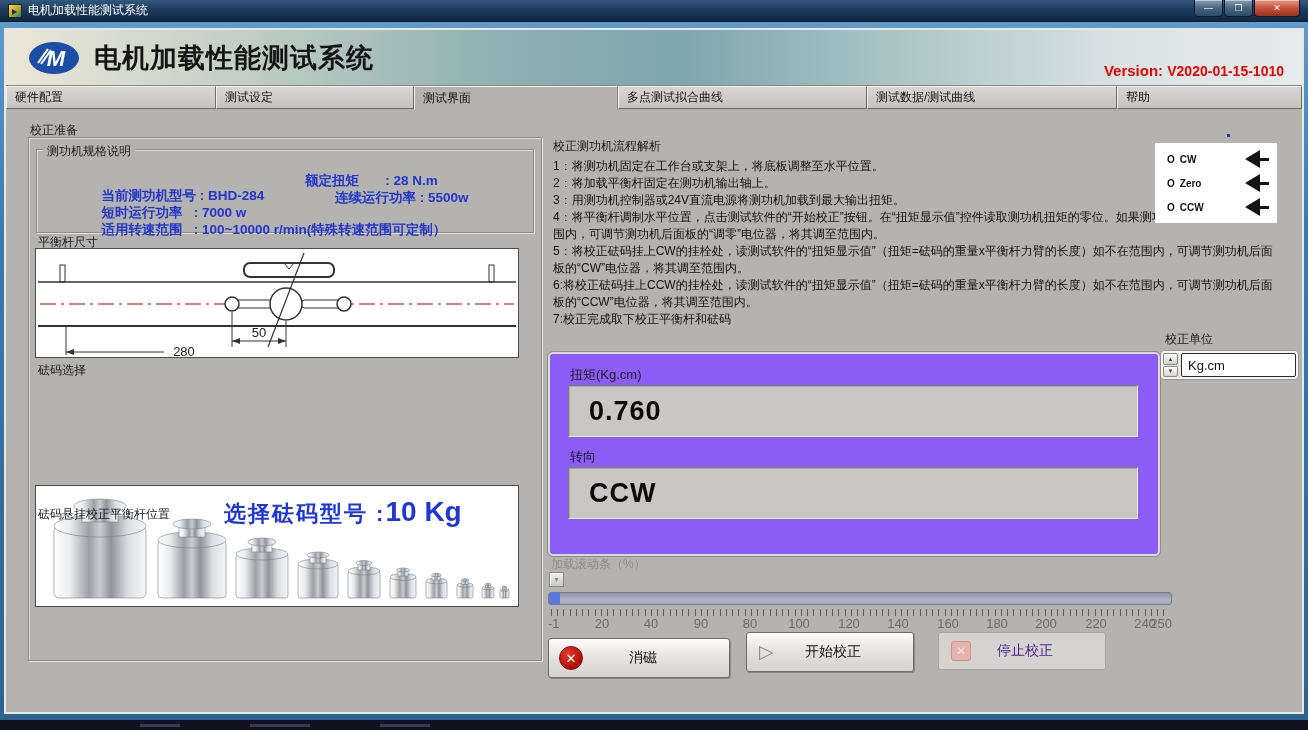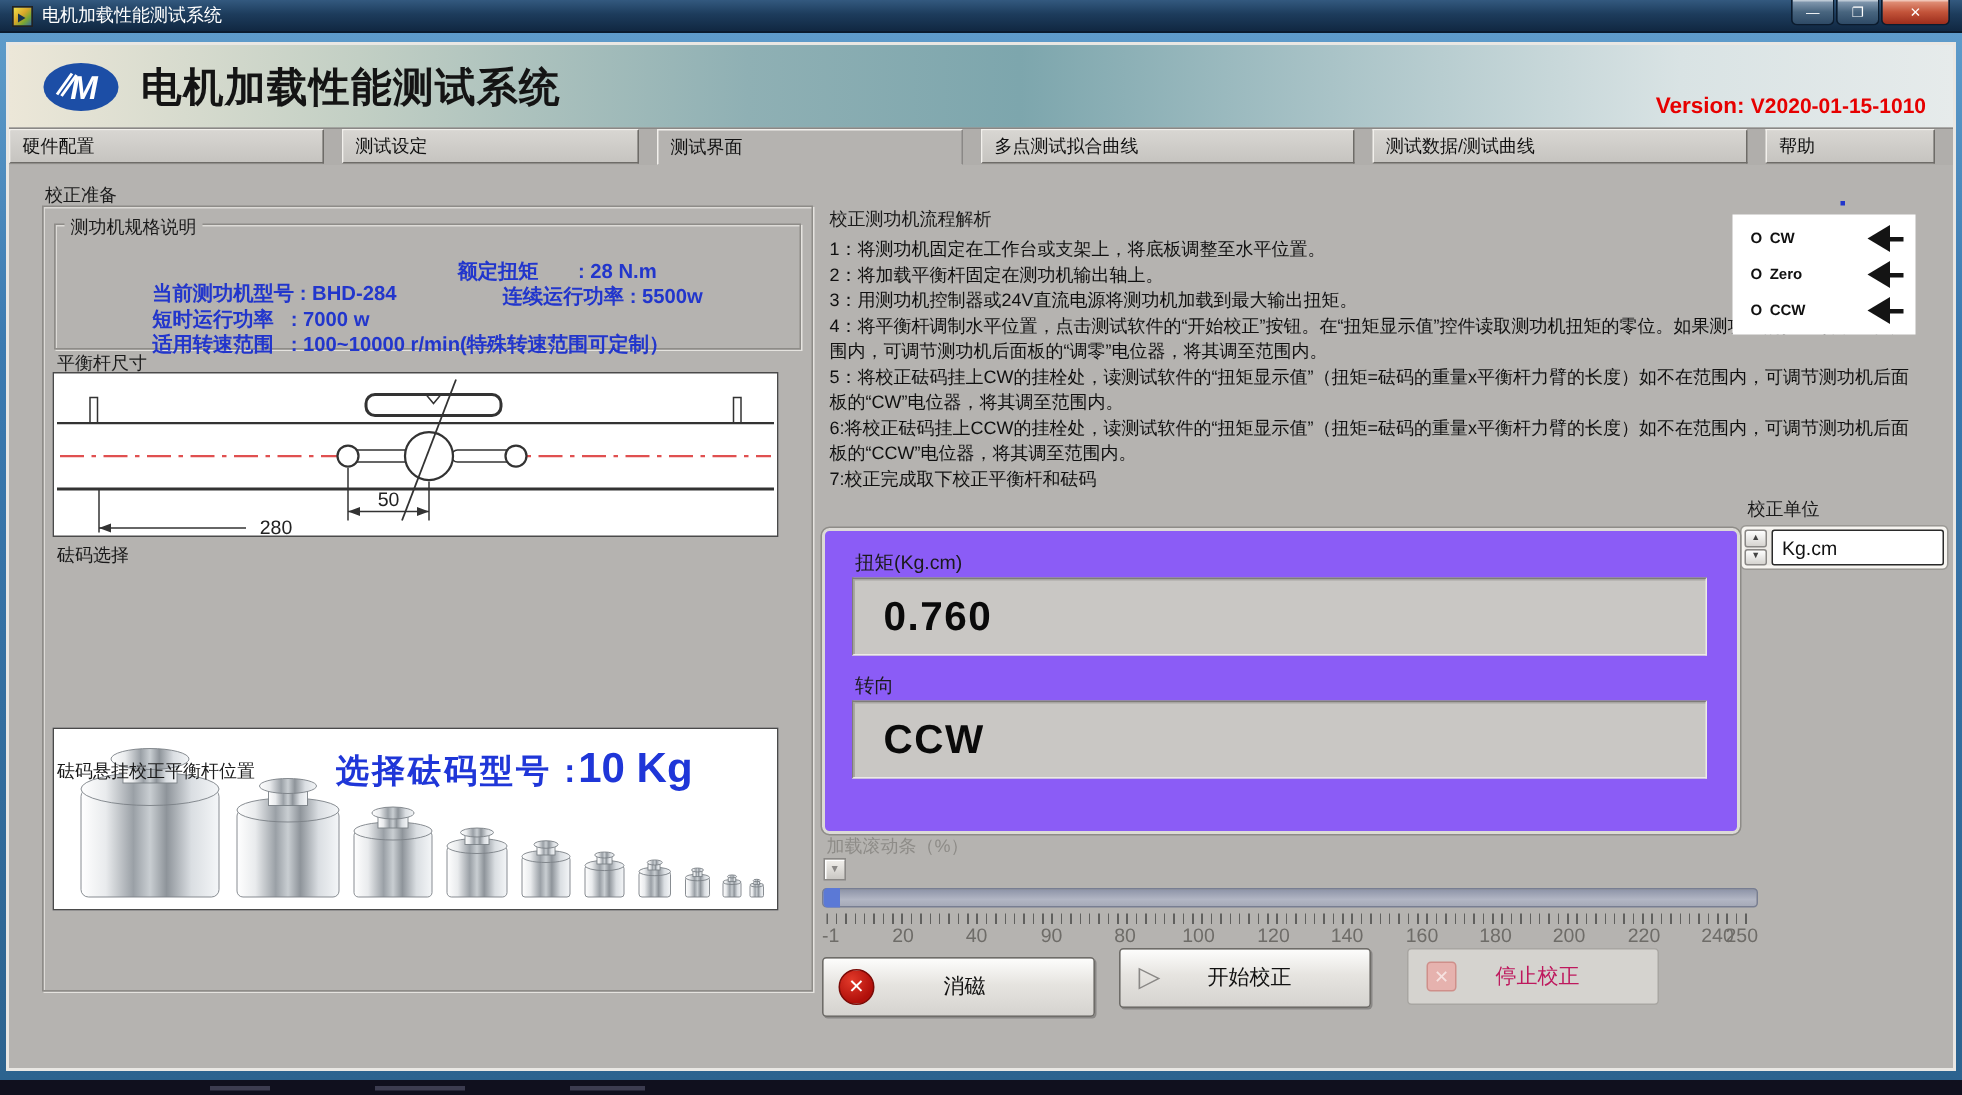--- a/index.html
+++ b/index.html
@@ -34,21 +34,21 @@
     border-bottom:1px solid #8a8886; }
   .brand-logo { margin-left:22px; }
   .header-title { font-size:27px; font-weight:bold; color:#141414; margin-left:14px; letter-spacing:1px; }
   .version { position:absolute; right:18px; bottom:6px; font-size:15px; font-weight:bold; color:#e60000; }
   .version .v-val { font-size:14px; }
 
   
   .tabbar { height:24px; display:flex; background:#b0aeab; }
   .tab { height:23px; font-size:12px; color:#111; display:flex; align-items:center; padding-left:8px;
     background:linear-gradient(#d8d6d2,#c6c4c0); border:1px solid;
-    border-color:#f2f0ec #6e6c68 #6e6c68 #f2f0ec; margin-right:12px; cursor:default; }
+    border-color:#f2f0ec #6e6c68 #6e6c68 #f2f0ec; margin-right:0; cursor:default; }
   .tab.active { background:#b5b3b0; border-color:#f2f0ec #8a8886 #b5b3b0 #f2f0ec; height:24px; }
 
   
   .content { position:relative; height:602px; background:#b5b3b0; font-size:12px; color:#111; }
   .abs { position:absolute; }
   .lbl { font-size:12px; color:#1a1a1a; }
   .lbl-dim { font-size:12px; color:#8e8c88; }
   .etched { border:1px solid #8e8c88; box-shadow:inset 1px 1px 0 #dddbd7, 1px 1px 0 #e5e3df; }
   .imgbox { background:#fff; border:1px solid #4a4a4a; overflow:hidden; position:relative; }
 
@@ -95,21 +95,21 @@
     background:repeating-linear-gradient(90deg,#60605e 0 1px,transparent 1px 6.25px); }
   .tick-label { position:absolute; top:44px; font-size:13px; color:#6e6c68; transform:translateX(-50%); white-space:nowrap; }
   .tick-label.first { transform:none; }
   .tick-label.last { transform:none; }
 
   .btn { position:absolute; display:flex; align-items:center; cursor:default;
     background:linear-gradient(#fdfdfc,#e6e4e0 45%,#d5d3cf); border:1px solid #6e6c68; border-radius:3px;
     box-shadow:1px 1px 0 #8a8886; }
   .btn-label { flex:1; text-align:center; font-size:14px; color:#111; margin-right:26px; }
   .btn.disabled { background:#d5d3cf; border-color:#a8a6a2; box-shadow:none; }
-  .btn.disabled .btn-label { color:#be185d; }
+  .btn.disabled .btn-label { color:#4c1d95; }
   .ic-demag { width:24px; height:24px; margin-left:10px; border-radius:50%;
     background:radial-gradient(circle at 35% 30%,#e23a2a,#b00f0a 70%); border:1px solid #7a0a06;
     color:#fff; font-weight:bold; font-size:13px; display:flex; align-items:center; justify-content:center; }
   .ic-play { width:20px; margin-left:12px; font-size:19px; color:#8a8886; line-height:20px; }
   .ic-stop { width:20px; height:20px; margin-left:12px; border-radius:3px; background:#e6b2ae; border:1px solid #cf8f8a;
     color:#f6e2e0; font-weight:bold; font-size:12px; display:flex; align-items:center; justify-content:center; }
 
   .taskbar-strip { position:absolute; left:0; bottom:0; width:100%; height:10px; background:#10101e; }
   .taskbar-strip i { position:absolute; top:4px; height:3px; background:#3c3c50; }
 

